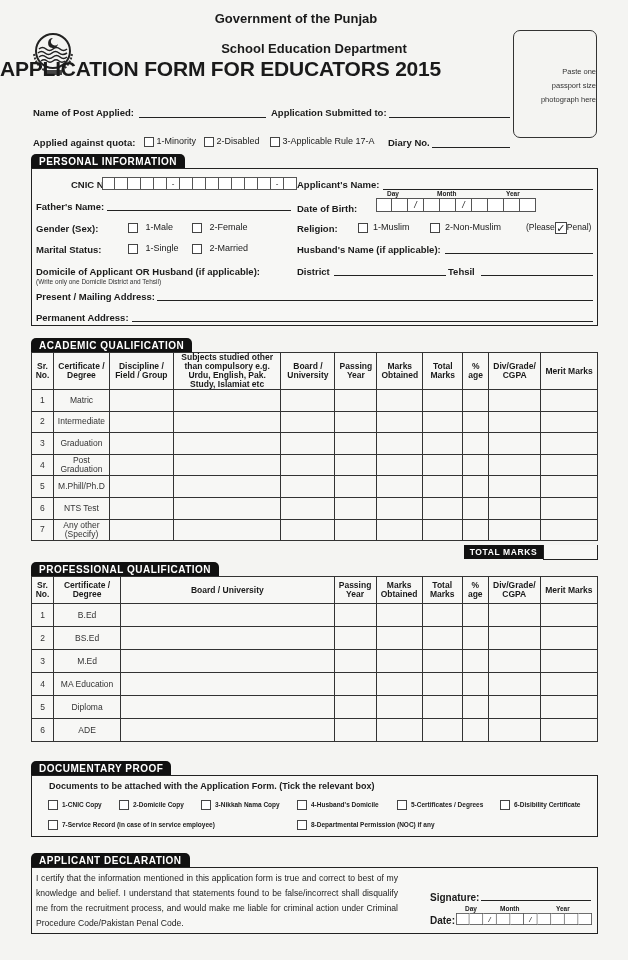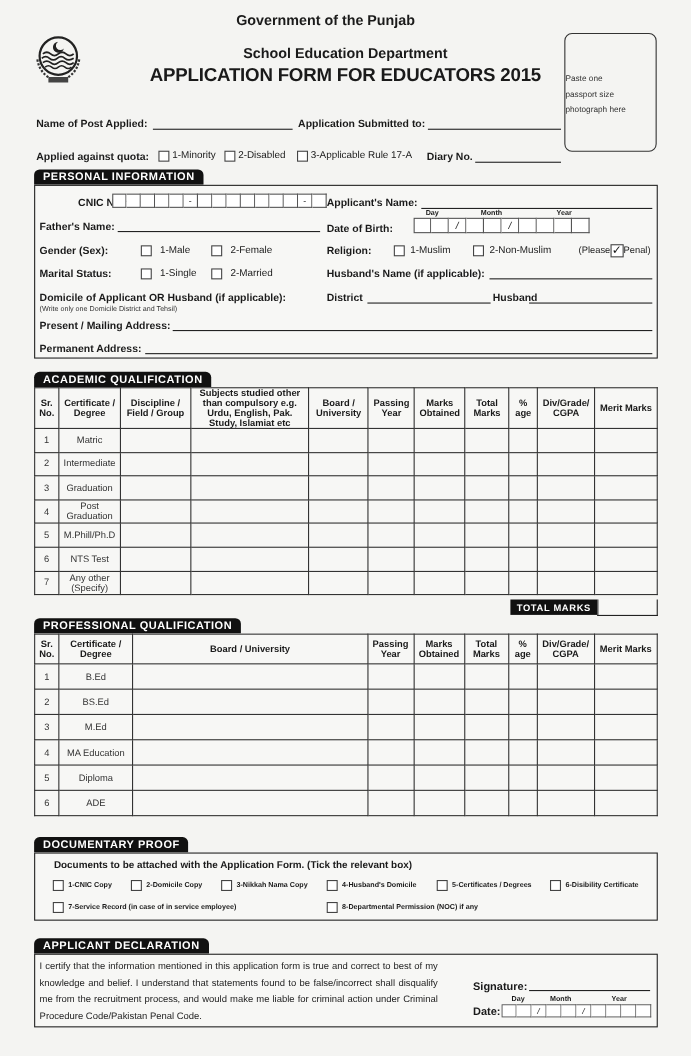--- a/index.html
+++ b/index.html
@@ -4,22 +4,22 @@
 <style>
   * { box-sizing: border-box; margin: 0; padding: 0; }
   html, body { width: 628px; height: 960px; background: #f4f4f2; overflow: hidden; }
   body { font-family: "Liberation Sans", sans-serif; color: #1a1a1a; position: relative; }
   .abs { position: absolute; }
 
   
   .logo { left: 30px; top: 30px; width: 46px; height: 48px; }
   .h1 { left: 0; width: 552px; top: 12px; text-align: center; font-weight: bold; font-size: 13px; line-height: 14px; margin-left: 20px; }
   .h2 { left: 0; width: 628px; top: 42px; text-align: center; font-weight: bold; font-size: 13px; line-height: 14px; }
-  .h3 { left: 0; width: 628px; top: 59px; text-align: center; font-weight: bold; font-size: 17px; line-height: 20px; letter-spacing: -0.2px; }
-  .photo { left: 513px; top: 30px; width: 84px; height: 108px; border: 1.5px solid #333; border-radius: 7px; font-size: 7.5px; text-align: left; line-height: 14px; padding-top: 34px; color: #333; }
+  .h3 { left: 0; width: 628px; top: 59px; text-align: left; font-weight: bold; font-size: 21px; line-height: 20px; letter-spacing: -0.2px; }
+  .photo { left: 513px; top: 30px; width: 84px; height: 108px; border: 1.5px solid #333; border-radius: 7px; font-size: 7.5px; text-align: right; line-height: 14px; padding-top: 34px; color: #333; }
 
   .row-text { font-size: 9.5px; font-weight: bold; }
   .cb { display: inline-block; width: 10px; height: 10px; border: 1px solid #444; background: #fff; vertical-align: middle; }
 
   
   .tab { position: absolute; background: #111; color: #fff; font-weight: bold; font-size: 10px; letter-spacing: 0.5px; padding: 1px 8px 0 8px; height: 14px; line-height: 13px; border-radius: 5px 5px 0 0; }
   .box { position: absolute; border: 1.5px solid #222; background: #f7f7f5; }
 
   
   .pi { font-size: 9.5px; font-weight: bold; position: absolute; }
@@ -168,21 +168,21 @@
   <span class="cb"></span>&nbsp;&nbsp;
   <span>2-Married</span>
 </div>
 <div class="pi" style="left:297px; top:244px;">Husband's Name (if applicable):</div>
 <div class="ul" style="left:445px; top:253px; width:148px;"></div>
 
 <div class="pi" style="left:36px; top:266px;">Domicile of Applicant OR Husband (if applicable):</div>
 <div class="abs" style="left:36px; top:278px; font-size:6.5px; color:#333;">(Write only one Domicile District and Tehsil)</div>
 <div class="pi" style="left:297px; top:266px;">District</div>
 <div class="ul" style="left:334px; top:275px; width:112px;"></div>
-<div class="pi" style="left:448px; top:266px;">Husband</div>
+<div class="pi" style="left:448px; top:266px;">Tehsil</div>
 <div class="ul" style="left:481px; top:275px; width:112px;"></div>
 
 <div class="pi" style="left:36px; top:291px;">Present / Mailing Address:</div>
 <div class="ul" style="left:157px; top:300px; width:436px;"></div>
 <div class="pi" style="left:36px; top:312px;">Permanent Address:</div>
 <div class="ul" style="left:132px; top:321px; width:461px;"></div>
 
 <div class="tab" style="left:31px; top:338px;">ACADEMIC QUALIFICATION</div>
 <table id="academic-table" style="left:31px; top:352px; width:567px; border:1.5px solid #222;">
   <colgroup>

